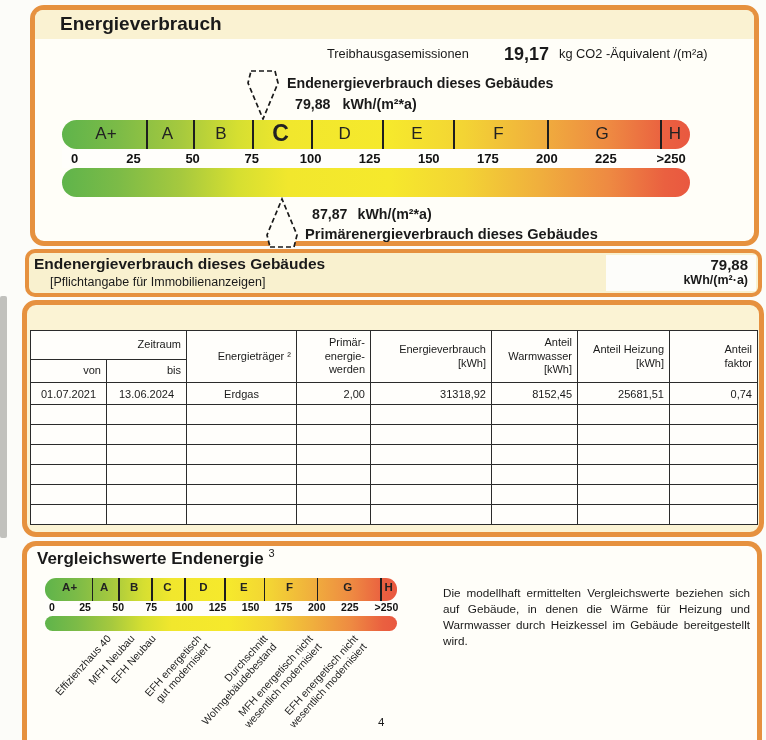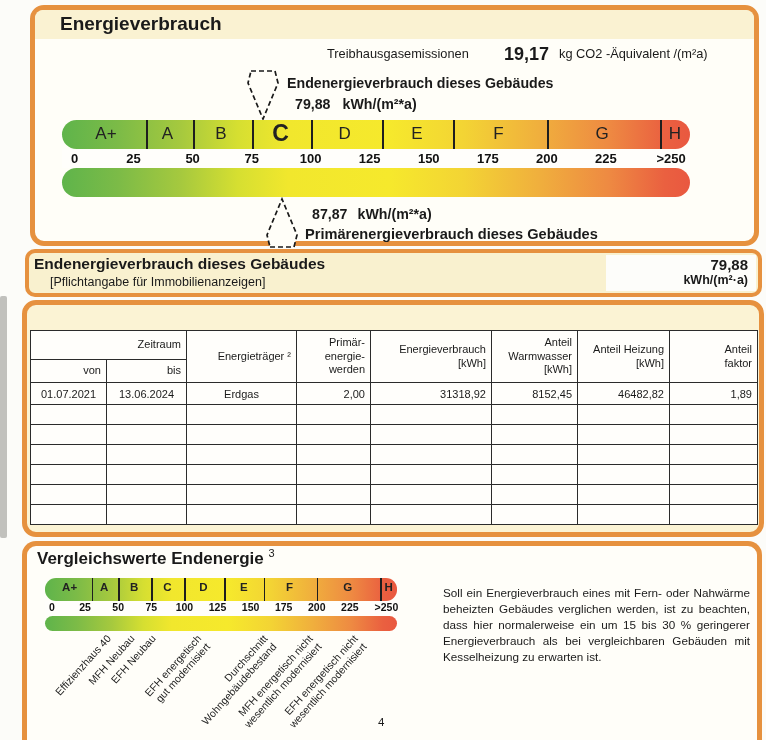--- a/index.html
+++ b/index.html
@@ -196,22 +196,22 @@
           </tr>
         </thead>
         <tbody id="consume-body">
             <tr class="data-row">
               <td class="c">01.07.2021</td>
               <td class="c">13.06.2024</td>
               <td class="c">Erdgas</td>
               <td class="r">2,00</td>
               <td class="r">31318,92</td>
               <td class="r">8152,45</td>
-              <td class="r">46482,82</td>
-              <td class="r">1,89</td>
+              <td class="r">25681,51</td>
+              <td class="r">0,74</td>
             </tr>
             <tr class="empty-row">
               <td class="c"></td>
               <td class="c"></td>
               <td class="c"></td>
               <td class="r"></td>
               <td class="r"></td>
               <td class="r"></td>
               <td class="r"></td>
               <td class="r"></td>
@@ -328,19 +328,19 @@
         </div>
         <div class="vlabel" style="left: 74.4%;">
           <span>MFH energetisch nicht<br>wesentlich modernisiert</span>
         </div>
         <div class="vlabel" style="left: 87.2%;">
           <span>EFH energetisch nicht<br>wesentlich modernisiert</span>
         </div>
       </div>
 
     <div class="p4-text">
-      <p>Soll ein Energieverbrauch eines mit Fern- oder Nahwärme beheizten Gebäudes verglichen werden, ist zu beachten, dass hier normalerweise ein um 15 bis 30 % geringerer Energieverbrauch als bei vergleichbaren Gebäuden mit Kesselheizung zu erwarten ist.</p>
+      <p>Die modellhaft ermittelten Vergleichswerte beziehen sich auf Gebäude, in denen die Wärme für Heizung und Warmwasser durch Heizkessel im Gebäude bereitgestellt wird.</p>
     </div>
 
     <div class="page-num">4</div>
   </div>
 
 </div>
 
 </body></html>

